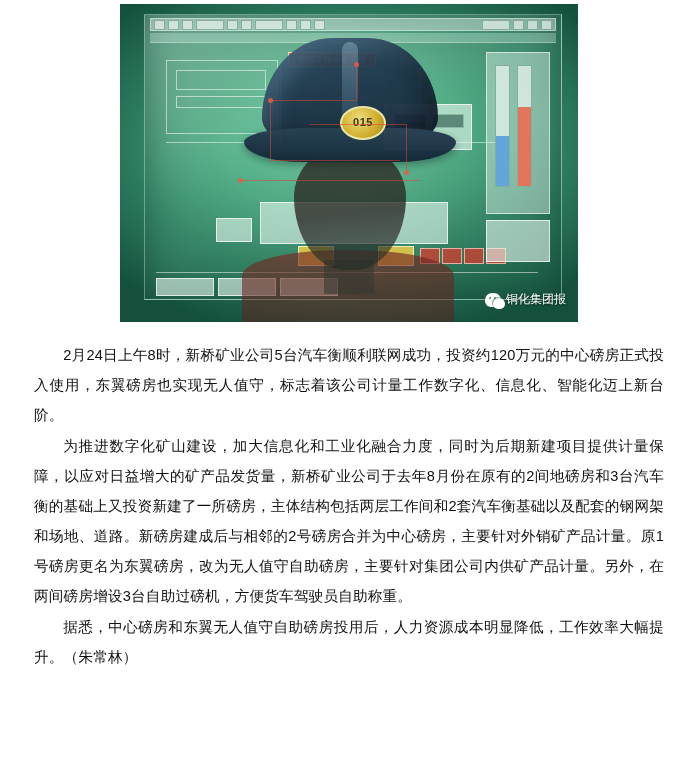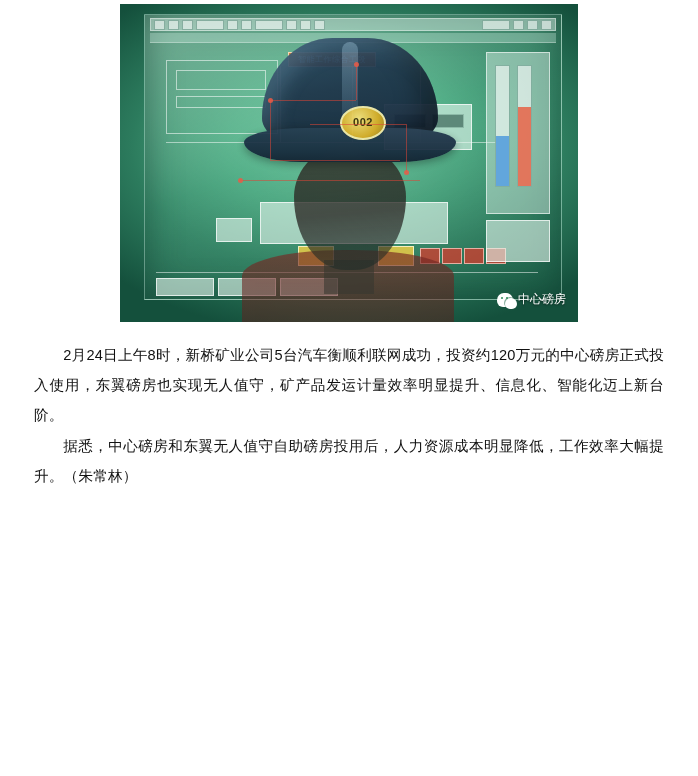--- a/index.html
+++ b/index.html
@@ -346,42 +346,43 @@
     <div class="box-pale" style="left:160px; top:274px; width:56px; height:16px;"></div>
 
     <div class="worker">
       <div class="torso"></div>
       <div class="neck"></div>
       <div class="face"></div>
       <div class="helmet">
         <div class="helmet-ridge"></div>
       </div>
       <div class="helmet-brim"></div>
-      <div class="helmet-badge">002</div>
+      <div class="helmet-badge">015</div>
     </div>
 
     <div class="wire" style="left:150px; top:96px; width:86px; height:1px;"></div>
     <div class="wire" style="left:150px; top:96px; width:1px; height:60px;"></div>
     <div class="wire" style="left:150px; top:156px; width:130px; height:1px;"></div>
     <div class="wire" style="left:236px; top:60px; width:1px; height:36px;"></div>
     <div class="wire" style="left:190px; top:120px; width:96px; height:1px;"></div>
     <div class="wire" style="left:286px; top:120px; width:1px; height:48px;"></div>
     <div class="wire" style="left:120px; top:176px; width:180px; height:1px;"></div>
     <div class="node" style="left:148px; top:94px;"></div>
     <div class="node" style="left:234px; top:58px;"></div>
     <div class="node" style="left:284px; top:166px;"></div>
     <div class="node" style="left:118px; top:174px;"></div>
 
     <div class="watermark">
       <span class="wechat-icon">
           <span class="d1"></span>
           <span class="d2"></span>
         </span>
-      <span>中心磅房</span>
+      <span>铜化集团报</span>
     </div>
   </div>
 
   <div class="article">
-    <p>2月24日上午8时，新桥矿业公司5台汽车衡顺利联网成功，投资约120万元的中心磅房正式投入使用，东翼磅房也实现无人值守，矿产品发运计量效率明显提升、信息化、智能化迈上新台阶。</p>
+    <p>2月24日上午8时，新桥矿业公司5台汽车衡顺利联网成功，投资约120万元的中心磅房正式投入使用，东翼磅房也实现无人值守，标志着该公司计量工作数字化、信息化、智能化迈上新台阶。</p>
+    <p>为推进数字化矿山建设，加大信息化和工业化融合力度，同时为后期新建项目提供计量保障，以应对日益增大的矿产品发货量，新桥矿业公司于去年8月份在原有的2间地磅房和3台汽车衡的基础上又投资新建了一所磅房，主体结构包括两层工作间和2套汽车衡基础以及配套的钢网架和场地、道路。新磅房建成后与相邻的2号磅房合并为中心磅房，主要针对外销矿产品计量。原1号磅房更名为东翼磅房，改为无人值守自助磅房，主要针对集团公司内供矿产品计量。另外，在两间磅房增设3台自助过磅机，方便货车驾驶员自助称重。</p>
     <p>据悉，中心磅房和东翼无人值守自助磅房投用后，人力资源成本明显降低，工作效率大幅提升。（朱常林）</p>
   </div>
 
 </div>
 
 </body></html>

